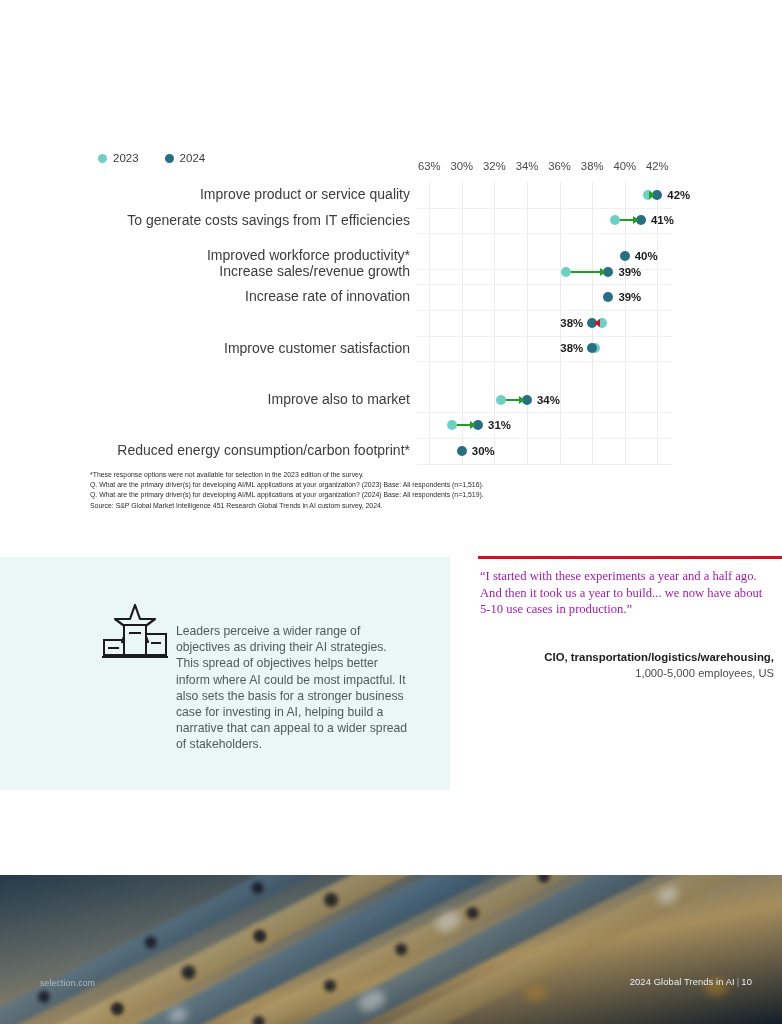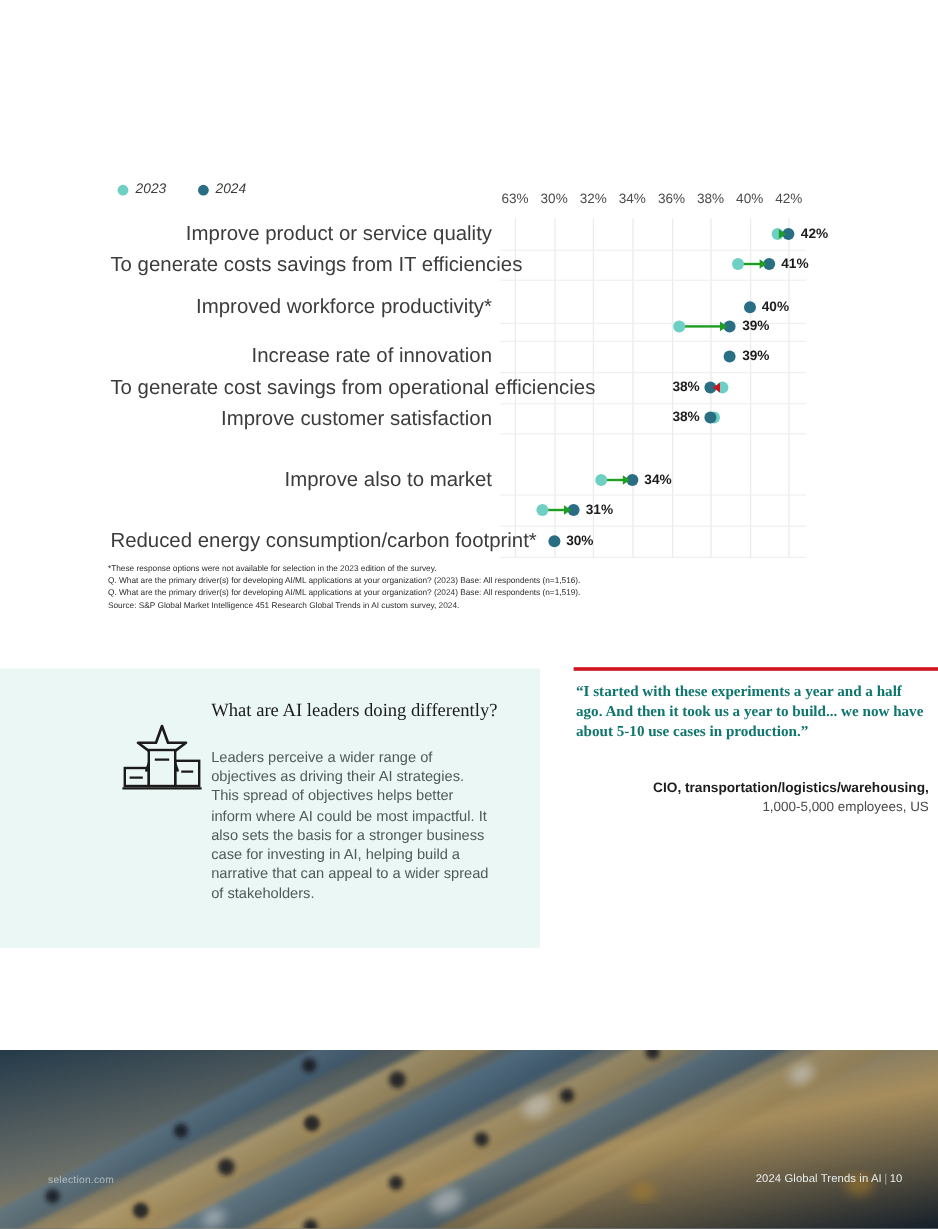--- a/index.html
+++ b/index.html
@@ -10,39 +10,39 @@
   .page{position:absolute;inset:0;}
 
   
   .fig-title{
     position:absolute;left:92px;top:114px;width:620px;
     font-size:14.6px;font-weight:bold;letter-spacing:-0.2px;color:#111;
   }
 
   
   .legend{position:absolute;left:98px;top:152px;display:flex;align-items:center;gap:26px;}
-  .legend-item{display:flex;align-items:center;gap:6px;font-style:italic;}
+  .legend-item{display:flex;align-items:center;gap:6px;}
   .legend-dot{width:9px;height:9px;border-radius:50%;display:block;}
   .legend-label{font-size:11.5px;color:#3b3b3b;}
 
   
   .chart{position:absolute;left:92px;top:160px;width:580px;height:305px;}
   .axis-row{position:absolute;left:0;top:0;height:18px;width:100%;}
   .axis-tick{
     position:absolute;top:0;font-size:11.3px;color:#4a4a4a;
     transform:translateX(-50%);white-space:nowrap;
   }
   .plot{position:absolute;left:0;top:22px;right:0;height:283px;}
   .gridline{position:absolute;top:0;bottom:0;width:1px;background:#e8ecec;}
   .gridline-h{position:absolute;left:325px;right:0;height:1px;background:#eef1f1;}
 
   .row{position:absolute;left:0;right:0;height:25.6px;}
   .row-label{
     position:absolute;left:0;width:318px;text-align:right;
-    font-size:17px;color:#3c3c3c;line-height:25.6px;white-space:nowrap;
+    font-size:14px;color:#3c3c3c;line-height:25.6px;white-space:nowrap;
   }
   .dot{
     position:absolute;width:10px;height:10px;border-radius:50%;
     top:50%;margin-top:-5px;margin-left:-5px;
   }
   .dot-2023{background:#6ed0c4;z-index:2;}
   .dot-2024{background:#2a6e84;z-index:3;}
   .conn{position:absolute;height:2px;top:50%;margin-top:-1px;z-index:1;}
   .conn.up{background:#1f9e24;}
   .conn.down{background:#cf1420;}
@@ -71,22 +71,22 @@
   }
   .callout-body{
     position:absolute;left:176px;top:623px;width:236px;
     font-size:12.2px;color:#4f5a5a;line-height:16.2px;
   }
 
   
   .rule{position:absolute;left:478px;top:556px;width:304px;height:3px;background:#cf1420;}
   .quote{
     position:absolute;left:480px;top:568px;width:290px;
-    font-family:"Liberation Serif", serif;font-weight:bold;
-    font-size:12.6px;color:#0f766e;line-height:16.6px;
+    font-family:"Liberation Serif", serif;font-weight:normal;
+    font-size:12.6px;color:#a21caf;line-height:16.6px;
   }
   .attrib-1{
     position:absolute;left:480px;top:650px;width:294px;text-align:right;
     font-size:11.4px;font-weight:bold;color:#1c1c1c;line-height:15px;
   }
   .attrib-2{
     position:absolute;left:480px;top:666px;width:294px;text-align:right;
     font-size:11.2px;color:#4a4a4a;line-height:15px;
   }
 
@@ -157,35 +157,35 @@
           <div class="val right" style="left: 559.042px;">41%</div>
         </div>
         <div class="row" style="top: 61px;">
           <div class="gridline-h" style="top: 25.6px;"></div>
           <div class="row-label">Improved workforce productivity*</div>
           <div class="dot dot-2024" style="left: 532.748px;"></div>
           <div class="val right" style="left: 542.748px;">40%</div>
         </div>
         <div class="row" style="top: 76.8px;">
           <div class="gridline-h" style="top: 25.6px;"></div>
+          <div class="row-label">Increase sales/revenue growth</div>
           <div class="conn up" style="left: 474.089px; width: 42.3642px;"></div>
           <div class="arrowhead up" style="left: 508.454px;"></div>
           <div class="dot dot-2023" style="left: 474.089px;"></div>
           <div class="dot dot-2024" style="left: 516.454px;"></div>
           <div class="val right" style="left: 526.454px;">39%</div>
         </div>
         <div class="row" style="top: 102.4px;">
           <div class="gridline-h" style="top: 25.6px;"></div>
           <div class="row-label">Increase rate of innovation</div>
           <div class="dot dot-2024" style="left: 516.454px;"></div>
           <div class="val right" style="left: 526.454px;">39%</div>
         </div>
         <div class="row" style="top: 128px;">
           <div class="gridline-h" style="top: 25.6px;"></div>
-          <div class="row-label">To generate cost savings from operational efficiencies</div>
           <div class="conn down" style="left: 500.16px; width: 9.77636px;"></div>
           <div class="arrowhead down" style="left: 502.16px;"></div>
           <div class="dot dot-2023" style="left: 509.936px;"></div>
           <div class="dot dot-2024" style="left: 500.16px;"></div>
           <div class="val left" style="left: 491.16px;">38%</div>
         </div>
         <div class="row" style="top: 153.6px;">
           <div class="gridline-h" style="top: 25.6px;"></div>
           <div class="row-label">Improve customer satisfaction</div>
           <div class="dot dot-2023" style="left: 503.419px;"></div>
@@ -231,21 +231,20 @@
       <polygon points="35,2 40,16 55,16 43,25 48,39 35,30 22,39 27,25 15,16 30,16" fill="none" stroke="#1b1b1b" stroke-width="2.2" stroke-linejoin="round"></polygon>
       <rect x="24" y="22" width="22" height="30" fill="#ebf7f4" stroke="#1b1b1b" stroke-width="2"></rect>
       <rect x="46" y="31" width="20" height="21" fill="none" stroke="#1b1b1b" stroke-width="2"></rect>
       <rect x="4" y="37" width="20" height="15" fill="none" stroke="#1b1b1b" stroke-width="2"></rect>
       <line x1="29" y1="30" x2="41" y2="30" stroke="#1b1b1b" stroke-width="2"></line>
       <line x1="51" y1="40" x2="61" y2="40" stroke="#1b1b1b" stroke-width="2"></line>
       <line x1="8" y1="45" x2="19" y2="45" stroke="#1b1b1b" stroke-width="2"></line>
       <line x1="2" y1="54" x2="68" y2="54" stroke="#1b1b1b" stroke-width="2"></line>
     </svg>
   </div>
-  <div class="callout-title">What are AI leaders doing differently?</div>
   <div class="callout-body">Leaders perceive a wider range of objectives as driving their AI strategies. This spread of objectives helps better inform where AI could be most impactful. It also sets the basis for a stronger business case for investing in AI, helping build a narrative that can appeal to a wider spread of stakeholders.</div>
 
   <div class="rule"></div>
   <div class="quote">“I started with these experiments a year and a half ago. And then it took us a year to build... we now have about 5-10 use cases in production.”</div>
   <div class="attrib-1">CIO, transportation/logistics/warehousing,</div>
   <div class="attrib-2">1,000-5,000 employees, US</div>
 
   <div class="band">
     <svg viewBox="0 0 782 149" preserveAspectRatio="none" aria-hidden="true">
       <defs>

